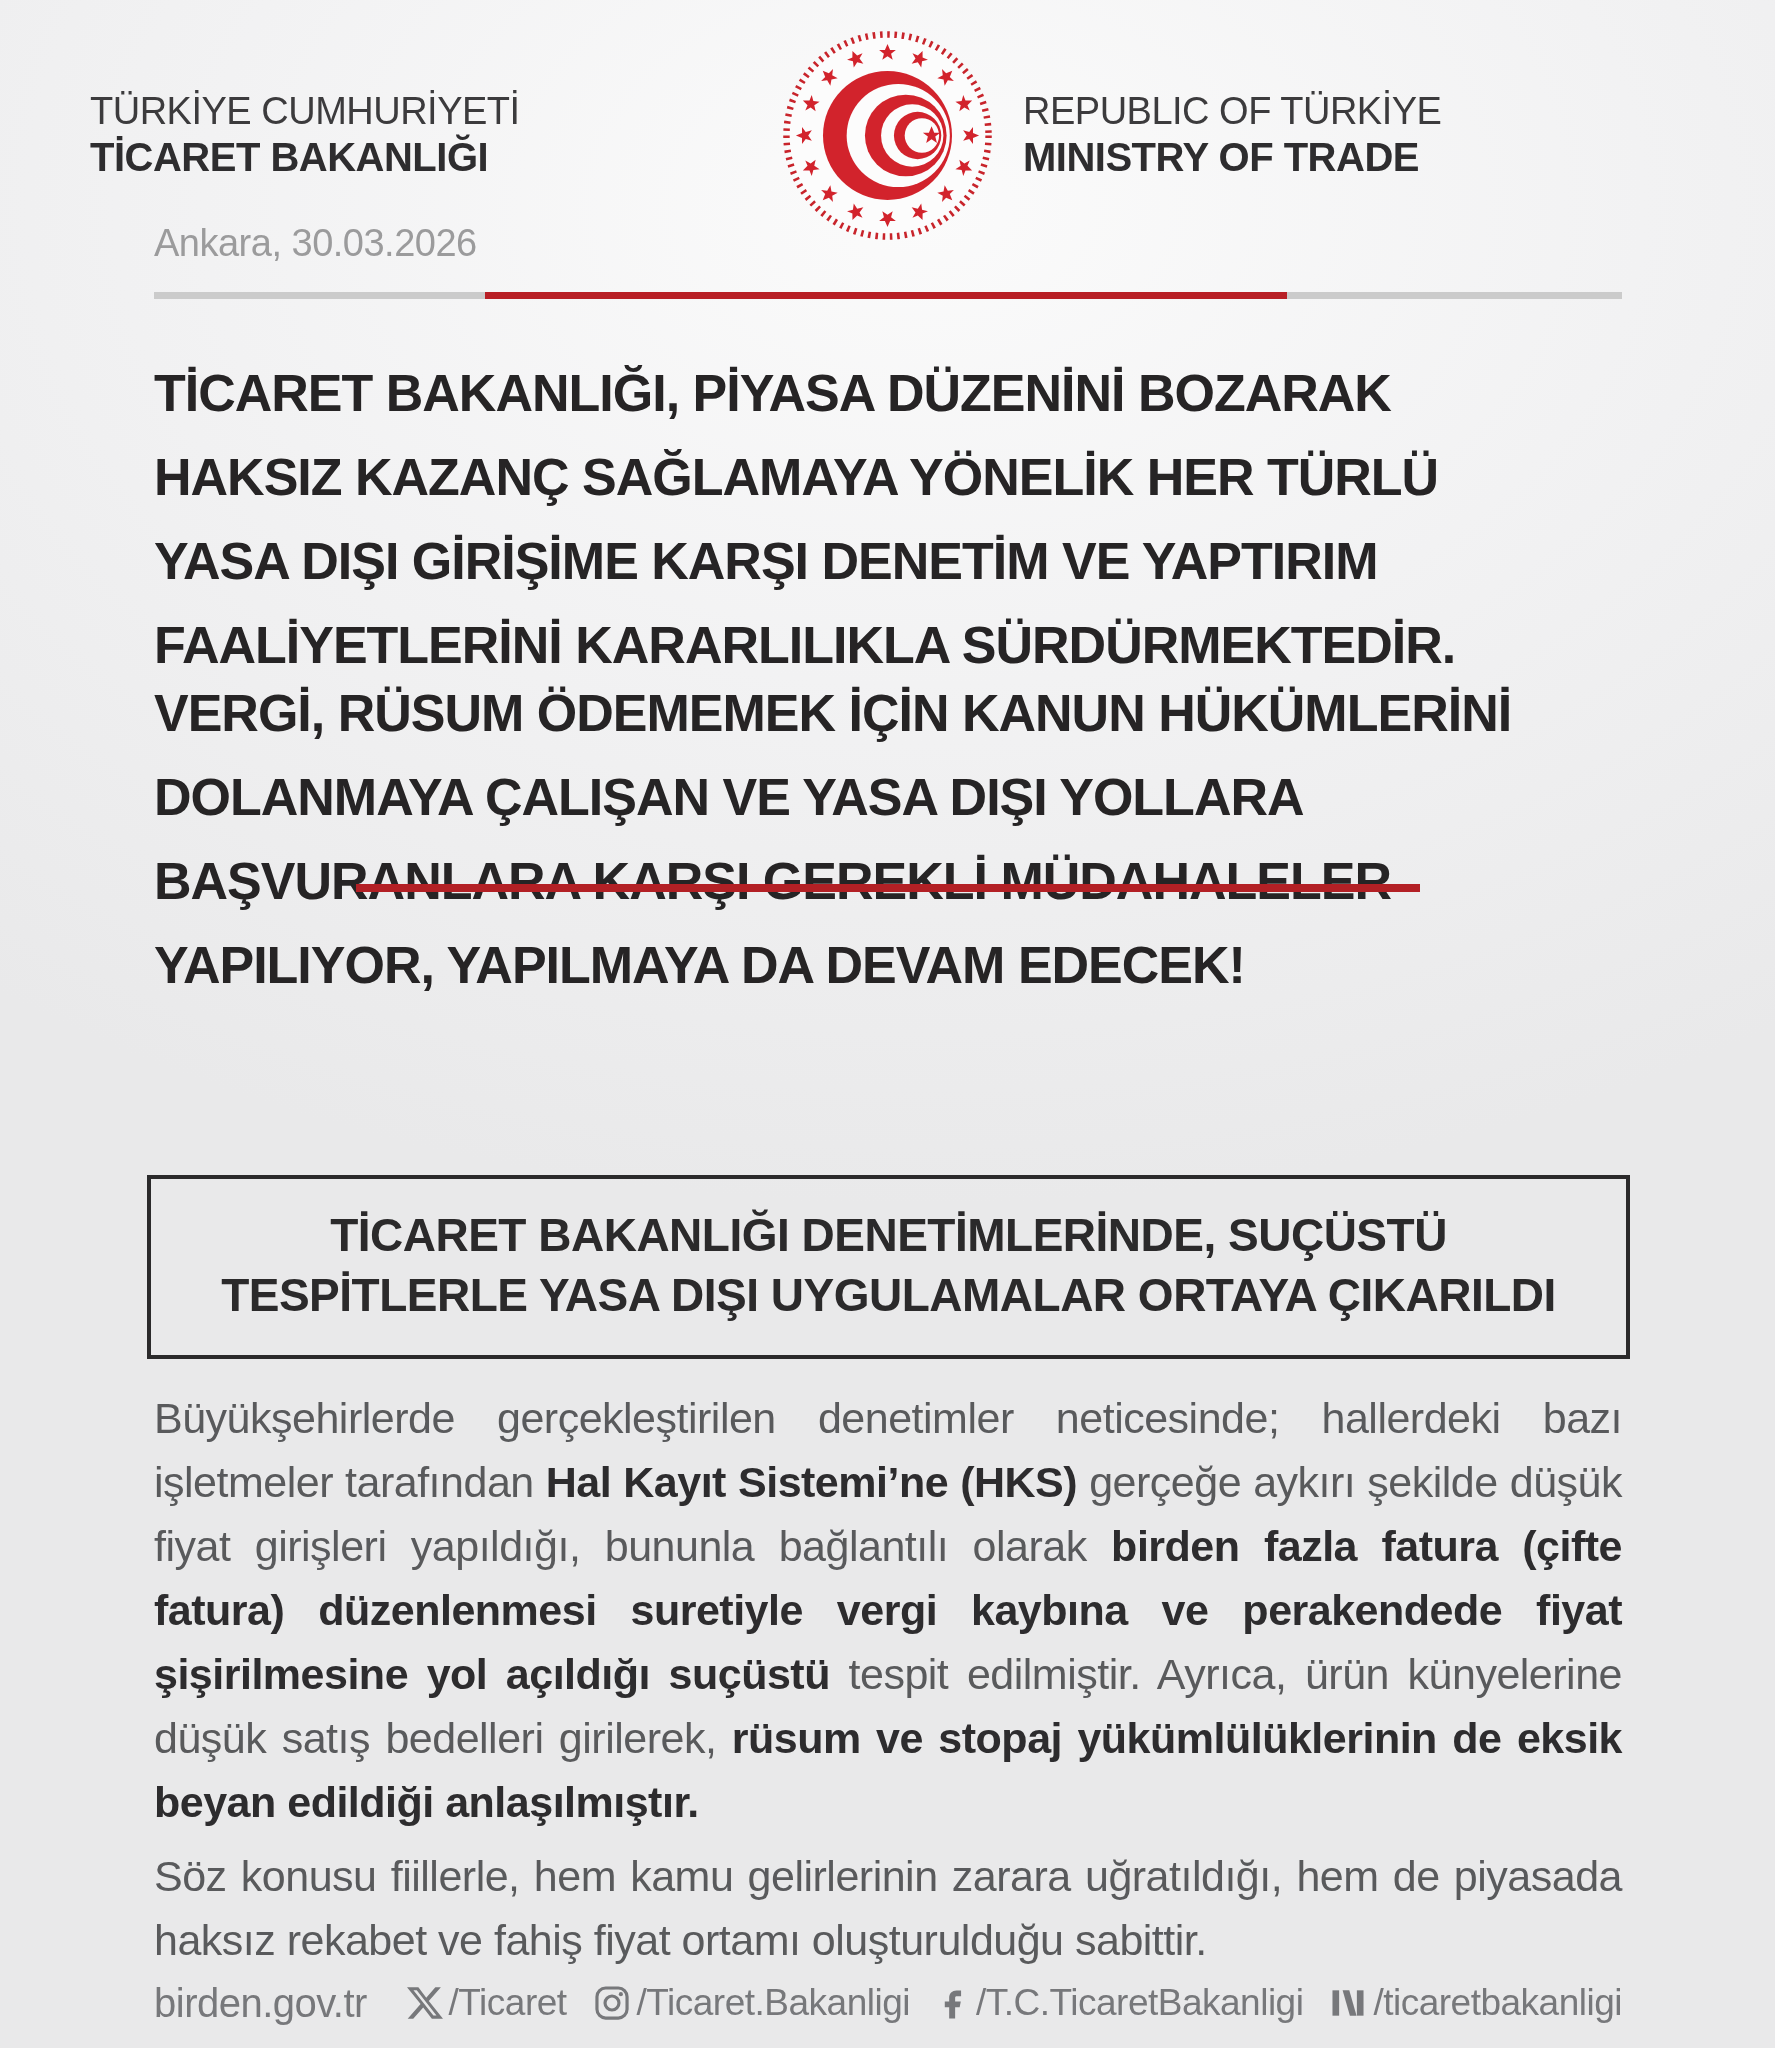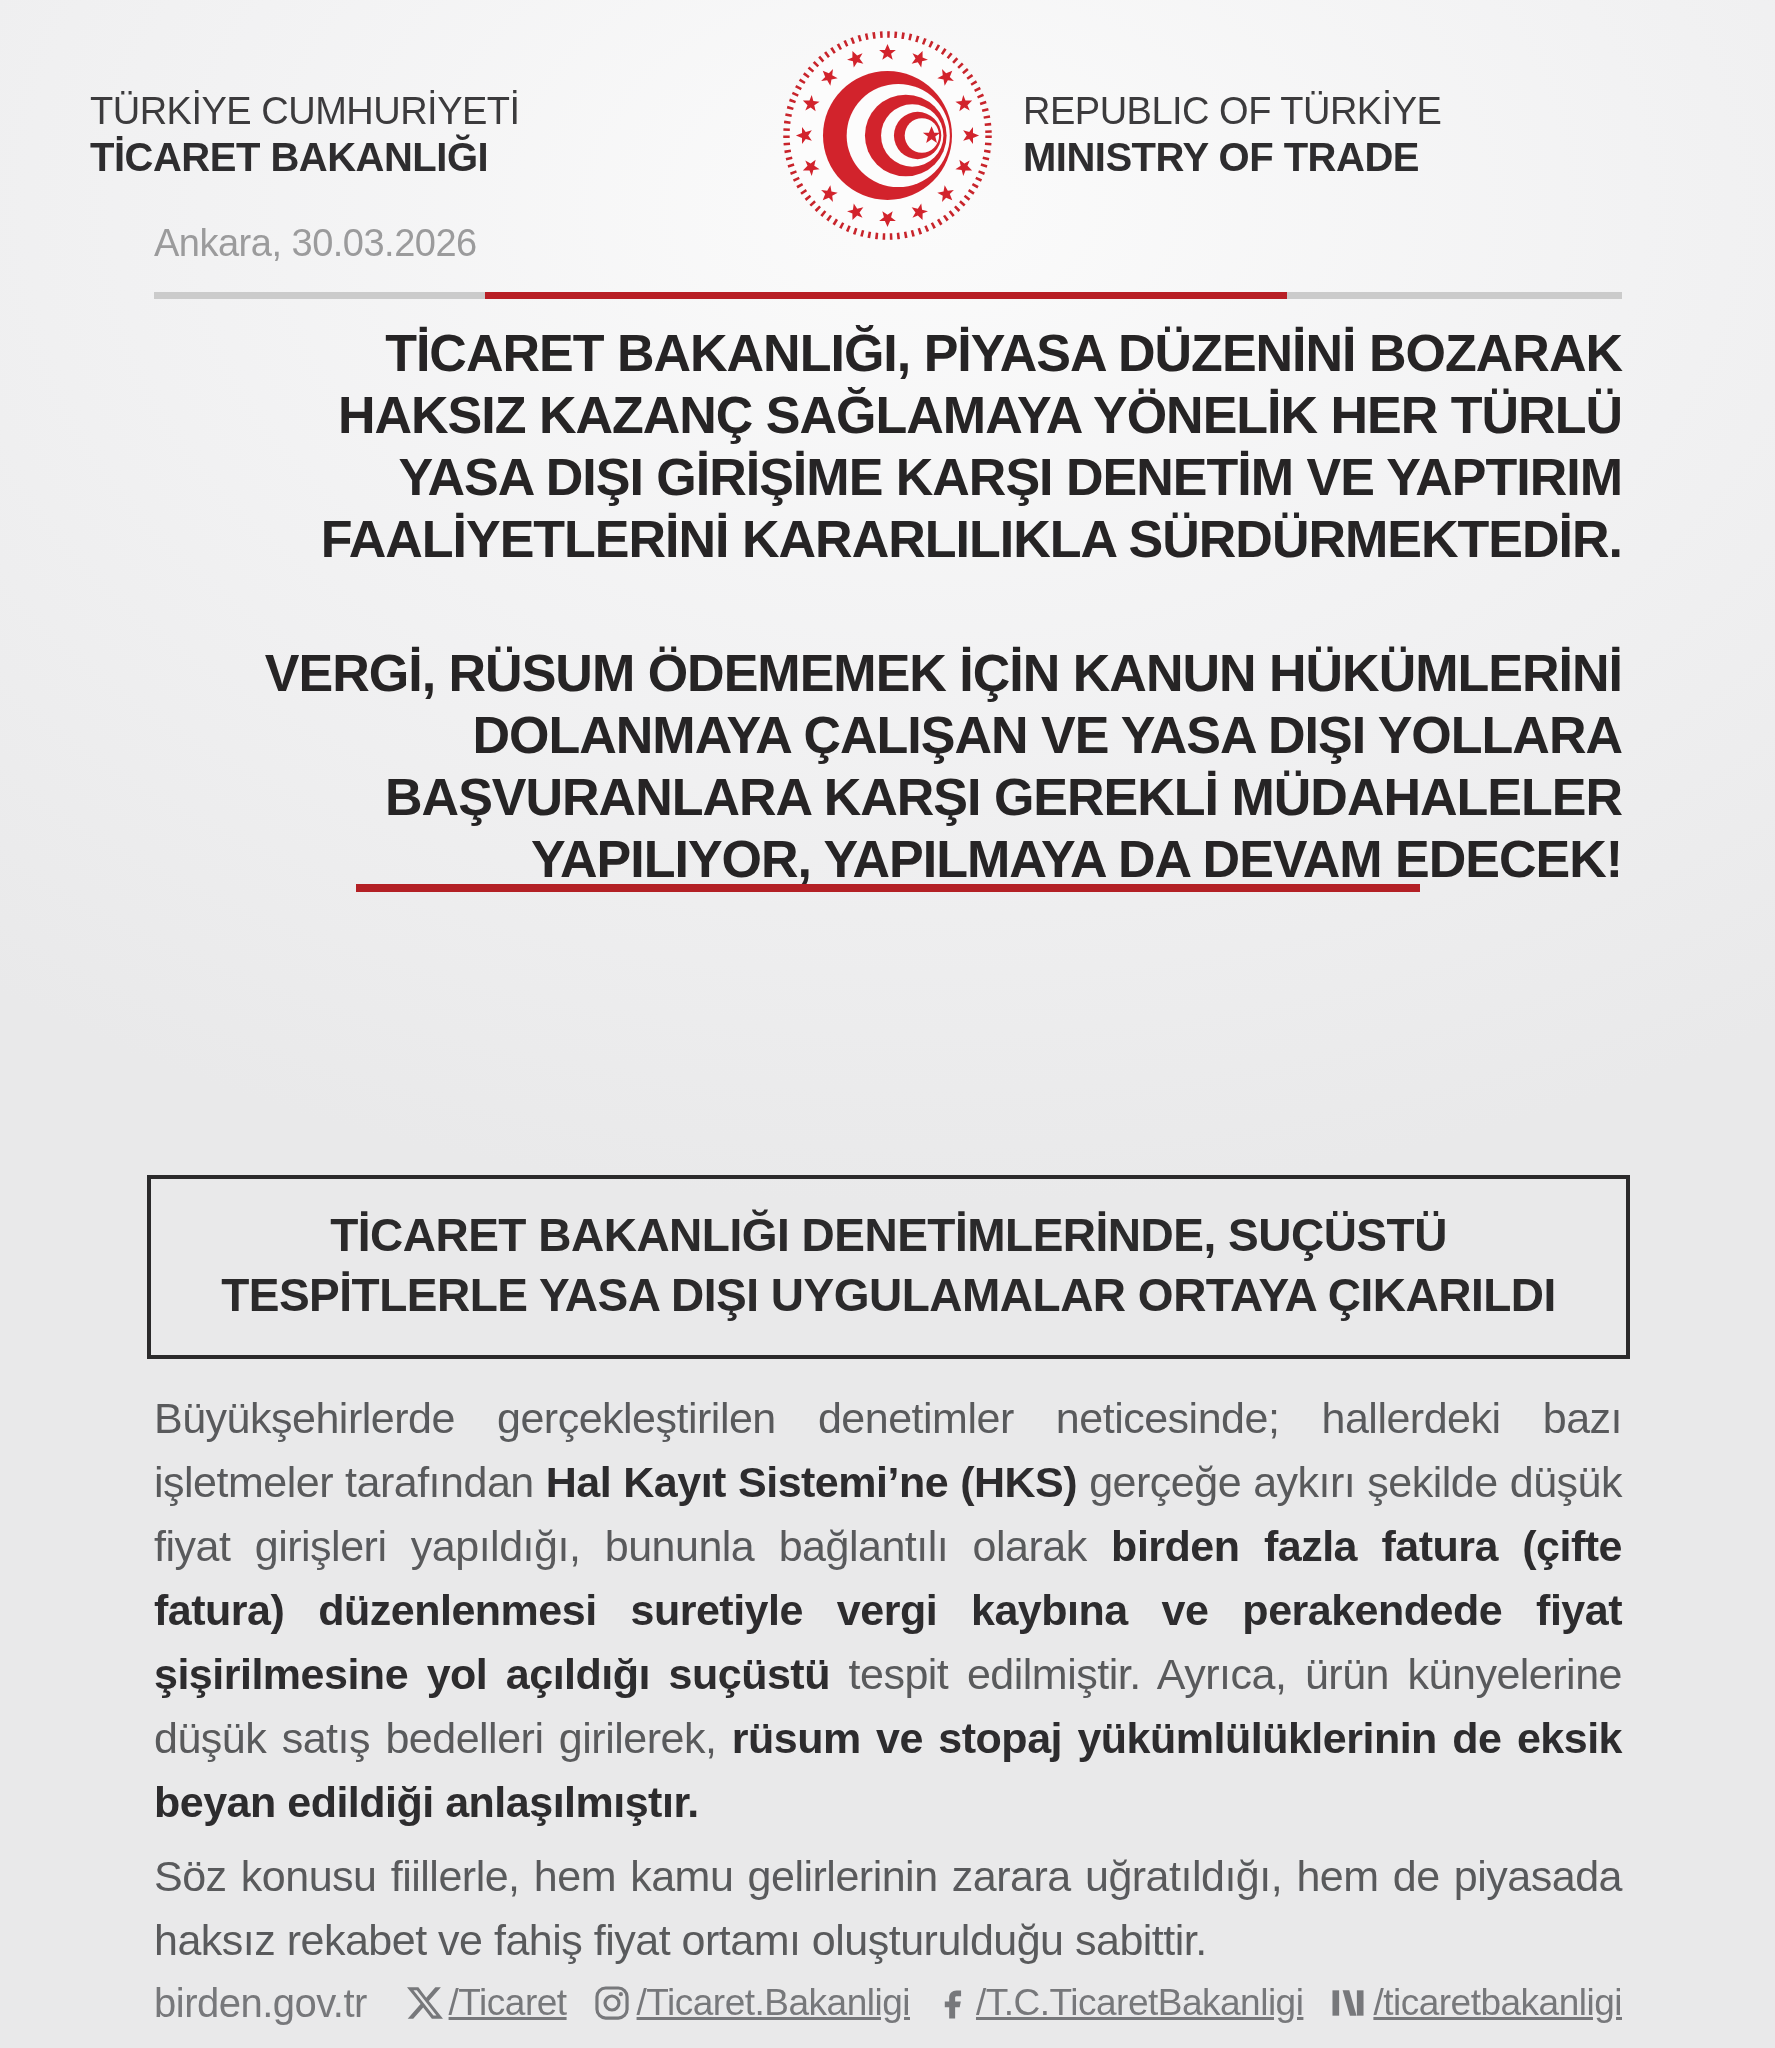--- a/index.html
+++ b/index.html
@@ -30,23 +30,23 @@
   }
   .rule-tricolor{
     position:absolute;top:292px;left:154px;width:1468px;height:7px;background:#cbcbcb;
   }
   .rule-tricolor .red{
     position:absolute;left:331px;top:0;width:802px;height:7px;background:#b81f25;
   }
   
   .headline{
     position:absolute;left:154px;width:1468px;
-    text-align:right;font-weight:700;color:#262425;
-    font-size:52px;line-height:62px;letter-spacing:-1px;
-    white-space:pre-line;font-stretch:condensed;
+    text-align:left;font-weight:700;color:#262425;
+    font-size:52px;line-height:84px;letter-spacing:-1px;
+    white-space:pre-line;font-stretch:condensed;margin-top:29px;
   }
   .headline-primary{top:322px;}
   .headline-secondary{top:642px;}
   .divider-red{
     position:absolute;top:884px;left:50%;transform:translateX(-50%);
     width:1064px;height:8px;background:#b32025;
   }
   
   .para{
     position:absolute;left:154px;width:1468px;
@@ -68,21 +68,21 @@
   
   .footer{
     position:absolute;top:1975px;left:154px;width:1468px;height:56px;
     display:flex;align-items:center;justify-content:space-between;
     color:#77787b;
   }
   .website{font-size:40px;letter-spacing:-0.5px;}
   .socials{display:flex;align-items:center;gap:26px;}
   .social-item{display:flex;align-items:center;gap:6px;}
   .social-item svg{display:block;}
-  .social-handle{font-size:37px;letter-spacing:-0.5px;white-space:nowrap;text-decoration:underline;}
+  .social-handle{font-size:37px;letter-spacing:-0.5px;white-space:nowrap;}
 </style>
 </head>
 <body>
 
 <div class="page">
 
   <div class="header">
     <div class="org-block org-left">
       <div class="org-line1">TÜRKİYE CUMHURİYETİ</div>
       <div class="org-line2">TİCARET BAKANLIĞI</div>

